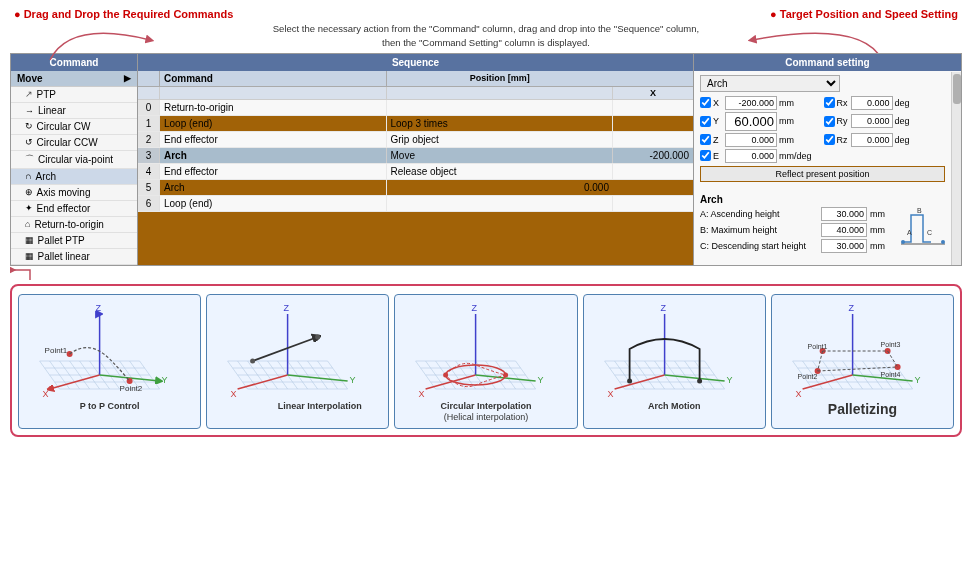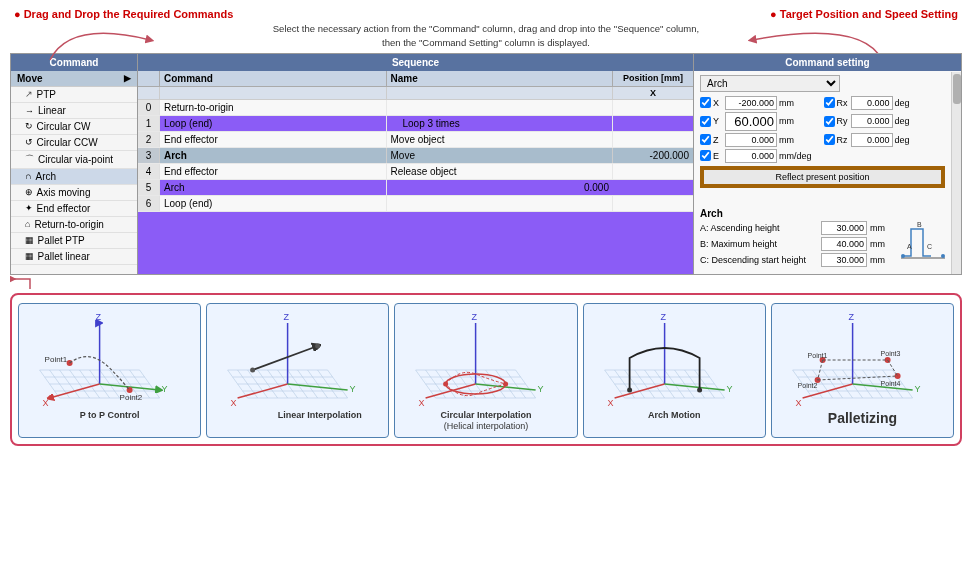--- a/index.html
+++ b/index.html
@@ -102,55 +102,54 @@
     <div style="padding:2px 6px 2px 14px; font-size:10px; border-bottom:1px solid #e0e0e0; cursor:pointer; display:flex; align-items:center; gap:4px; background:#f5f5f5;">
       <span style="font-size:9px;">▦</span>
       <span>Pallet PTP</span>
     </div>
     <div style="padding:2px 6px 2px 14px; font-size:10px; border-bottom:1px solid #e0e0e0; cursor:pointer; display:flex; align-items:center; gap:4px; background:#f5f5f5;">
       <span style="font-size:9px;">▦</span>
       <span>Pallet linear</span>
     </div>
   </div>
 
-  <div style="flex:1; border:1px solid #999; border-left:none; background:#8b5cf6; min-width:200px;">
+  <div style="flex:1; border:1px solid #999; border-left:none; background:#a16207; min-width:200px;">
     <div style="background:#5872a0; color:white; text-align:center; padding:3px; font-size:10px; font-weight:bold;">
       <span>Sequence</span>
     </div>
 
     <div style="display:grid; grid-template-columns:22px 1fr 1fr 80px; background:#c8d4e4; font-size:10px; border-bottom:1px solid #aaa;">
       <div style="padding:2px 2px; border-right:1px solid #aaa; text-align:center;"></div>
       <div style="padding:2px 4px; border-right:1px solid #aaa; font-weight:bold;">Command</div>
-      <div style="padding:2px 4px; border-right:1px solid #aaa; font-weight:bold;">Name</div>
       <div style="padding:2px 4px; font-weight:bold; text-align:center; font-size:9px;">Position [mm]</div>
     </div>
 
     <div style="display:grid; grid-template-columns:22px 1fr 1fr 80px; background:#d8e0ec; font-size:9px; border-bottom:1px solid #ccc;">
       <div style="border-right:1px solid #ccc;"></div>
       <div style="border-right:1px solid #ccc;"></div>
       <div style="border-right:1px solid #ccc;"></div>
       <div style="text-align:center; padding:1px 4px; font-weight:bold;">X</div>
     </div>
 
     <div style="display:grid; grid-template-columns:22px 1fr 1fr 80px; font-size:10px; border-bottom:1px solid #e8e8e8; background:#f8f8f8; cursor:pointer;">
       <div style="padding:2px 2px; border-right:1px solid #e0e0e0; text-align:center; background:#e4e4e4;">0</div>
       <div style="padding:2px 4px; border-right:1px solid #e8e8e8;">Return-to-origin</div>
       <div style="padding:2px 4px; border-right:1px solid #e8e8e8;"></div>
       <div style="padding:2px 4px; text-align:right;"></div>
     </div>
     <div style="display:grid; grid-template-columns:22px 1fr 1fr 80px; font-size:10px; border-bottom:1px solid #e8e8e8; cursor:pointer;">
       <div style="padding:2px 2px; border-right:1px solid #e0e0e0; text-align:center; background:#e4e4e4;">1</div>
       <div style="padding:2px 4px; border-right:1px solid #e8e8e8;">Loop (end)</div>
-      <div style="padding:2px 16px; border-right:1px solid #e8e8e8;">Loop 3 times</div>
+      <div style="padding:2px 4px; border-right:1px solid #e8e8e8;">Loop 3 times</div>
       <div style="padding:2px 4px; text-align:right;"></div>
     </div>
     <div style="display:grid; grid-template-columns:22px 1fr 1fr 80px; font-size:10px; border-bottom:1px solid #e8e8e8; background:#f8f8f8; cursor:pointer;">
       <div style="padding:2px 2px; border-right:1px solid #e0e0e0; text-align:center; background:#e4e4e4;">2</div>
       <div style="padding:2px 4px; border-right:1px solid #e8e8e8;">End effector</div>
-      <div style="padding:2px 4px; border-right:1px solid #e8e8e8;">Move object</div>
+      <div style="padding:2px 4px; border-right:1px solid #e8e8e8;">Grip object</div>
       <div style="padding:2px 4px; text-align:right;"></div>
     </div>
 
     <div style="display:grid; grid-template-columns:22px 1fr 1fr 80px; font-size:10px; border-bottom:1px solid #e8e8e8; background:#a8bccc; cursor:pointer;">
       <div style="padding:2px 2px; border-right:1px solid #ccc; text-align:center; background:#c0c8d0;">3</div>
       <div style="padding:2px 4px; border-right:1px solid #ccc; font-weight:bold;">Arch</div>
       <div style="padding:2px 4px; border-right:1px solid #ccc;">Move</div>
       <div style="padding:2px 4px; text-align:right;">-200.000</div>
     </div>
     <div style="display:grid; grid-template-columns:22px 1fr 1fr 80px; font-size:10px; border-bottom:1px solid #e8e8e8; background:#f8f8f8; cursor:pointer;">
@@ -236,21 +235,21 @@
 
         <div style="display:flex; align-items:center; gap:2px; font-size:9px;">
           <input type="checkbox" checked="" style="width: 11px; height: 11px;">
           <span style="min-width:10px;">E</span>
           <input type="text" value="0.000" style="width: 52px; font-size: 9px; border: 1px solid rgb(170, 170, 170); padding: 1px 2px; text-align: right;">
           <span style="font-size:9px; white-space:nowrap;">mm/<br style="display:none">deg</span>
         </div>
         <div></div>
       </div>
       
-      <button style="width:100%; background:#e8e8e8; border:4px solid #a16207; font-size:9px; padding:2px 4px; cursor:pointer; margin-bottom:20px; text-align:center;">
+      <button style="width:100%; background:#e8e8e8; border:1px solid #a16207; font-size:9px; padding:2px 4px; cursor:pointer; margin-bottom:12px; text-align:center;">
         <span>Reflect present position</span>
       </button>
       
       <div style="margin-bottom:3px;">
         <div style="font-size:10px; font-weight:bold; margin-bottom:2px;">Arch</div>
         <div style="display:flex; gap:6px; align-items:flex-start;">
           <div style="flex:1;">
 
             <div style="display:flex; align-items:center; gap:3px; margin-bottom:2px; font-size:9px;">
               <span style="min-width:118px;">A: Ascending height</span>

